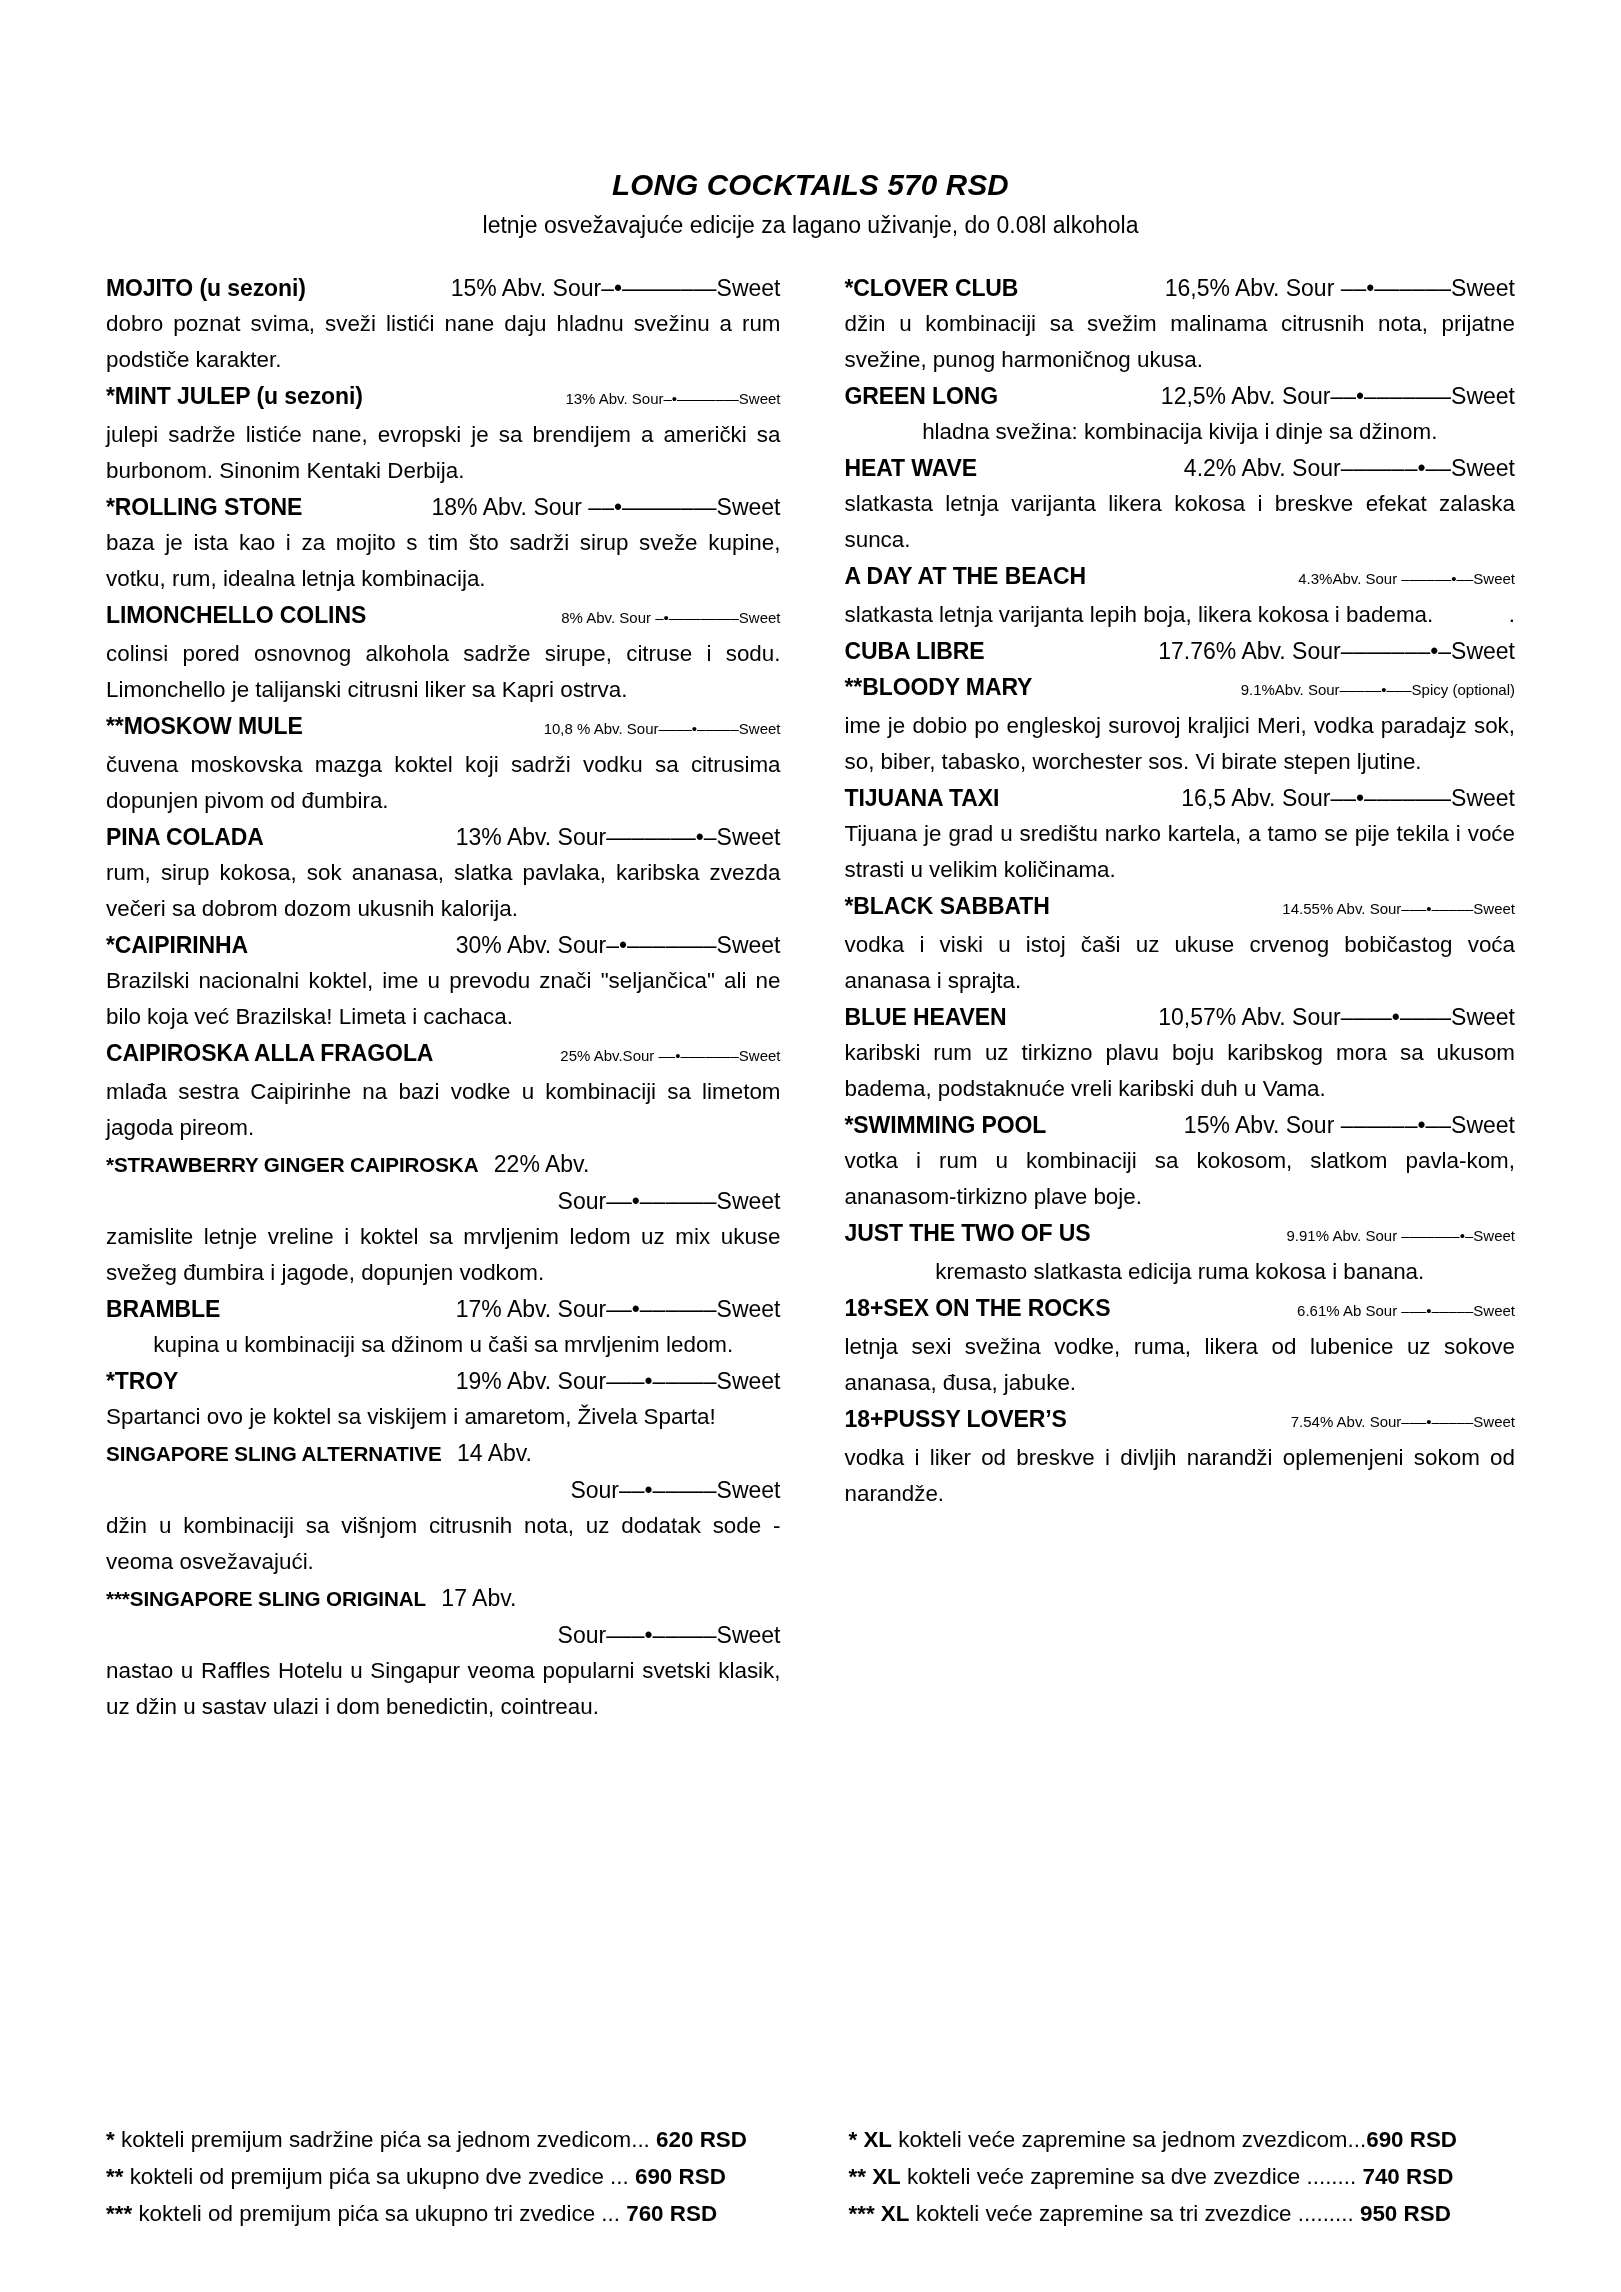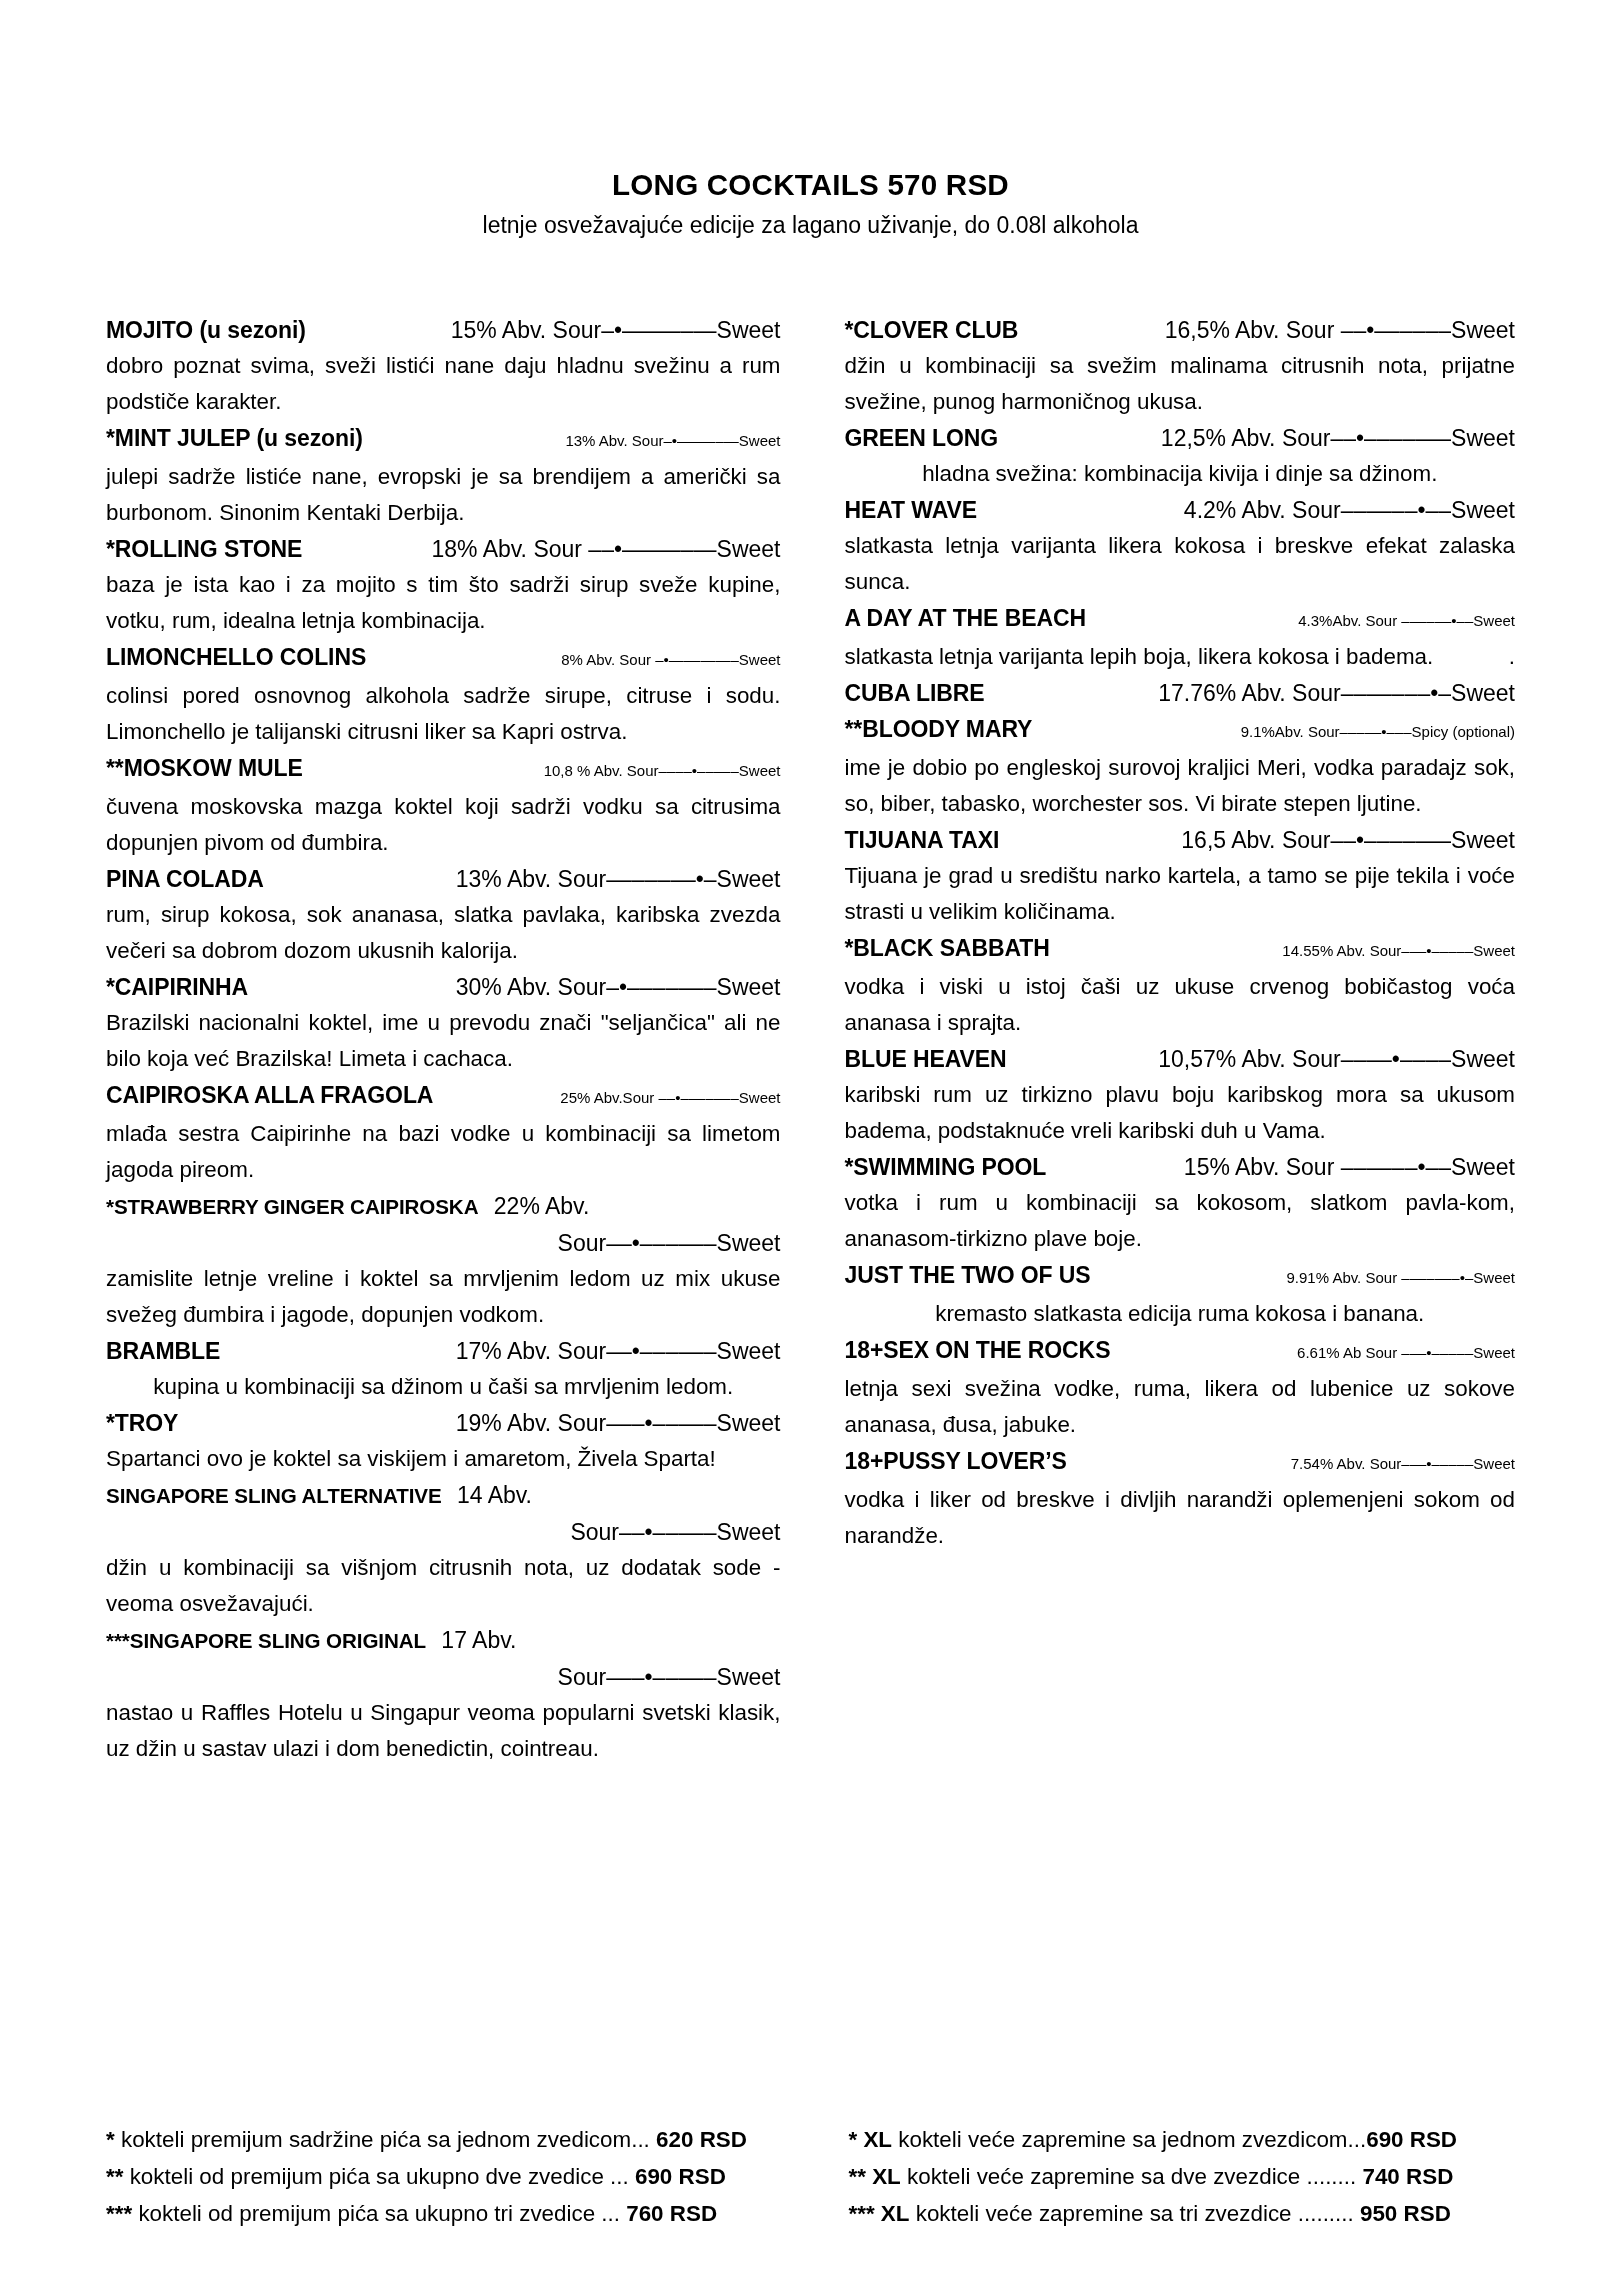--- a/index.html
+++ b/index.html
@@ -21,31 +21,32 @@
     box-sizing: border-box;
     padding: 0 106px;
   }
   
   .header { padding-top: 168px; text-align: center; }
   .doc-title {
     font-size: 29.6px;
     font-weight: bold;
     letter-spacing: 0.2px;
     line-height: 1.15;
+    font-style: italic;
   }
   .doc-subtitle {
     font-size: 23px;
     font-weight: normal;
     margin-top: 9.9px;
     line-height: 1.2;
   }
   
   .columns {
     display: flex;
-    margin-top: 72px;
+    margin-top: 30px;
     align-items: flex-start;
   }
   .col { width: 50%; box-sizing: border-box; }
   .col-left  { padding-right: 30px; }
   .col-right { padding-left: 34px; }
 
   .entry { margin: 0 0 0 0; }
 
   .entry-head {
     font-size: 23px;

